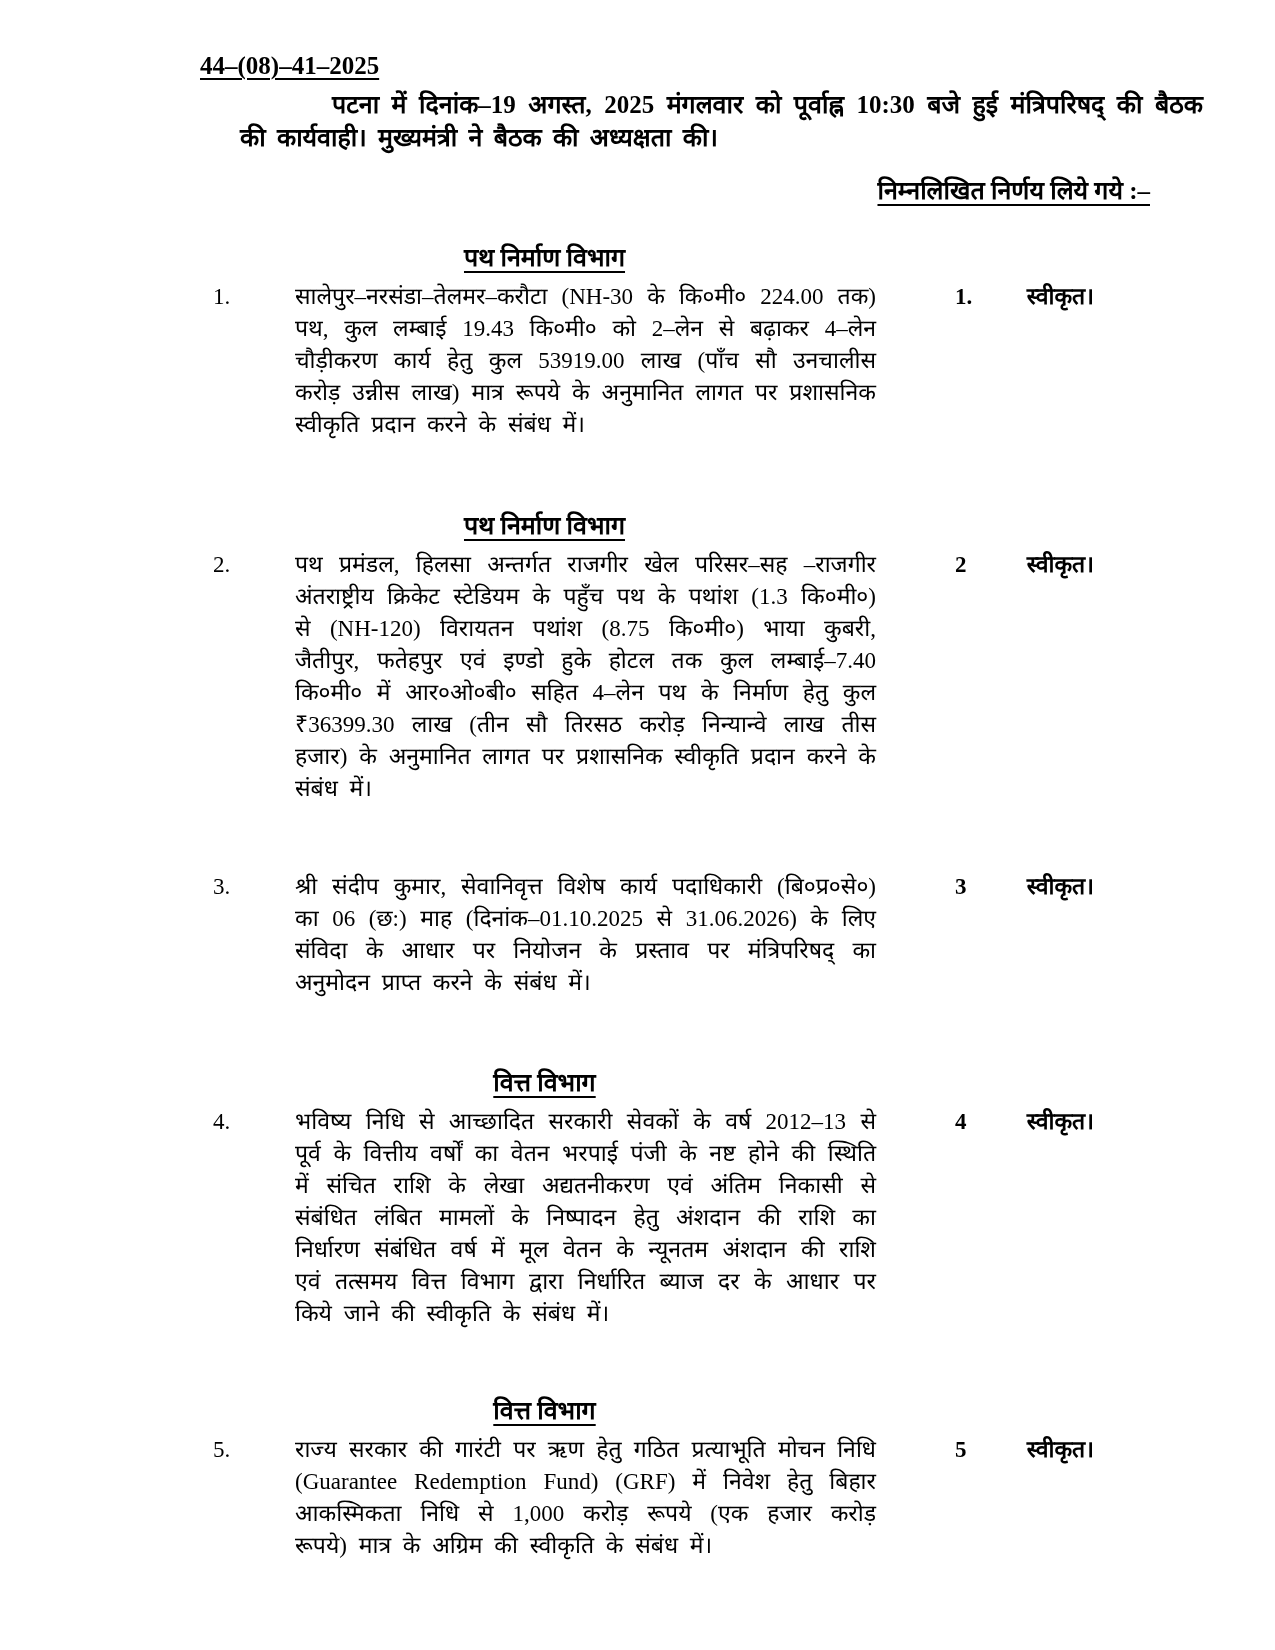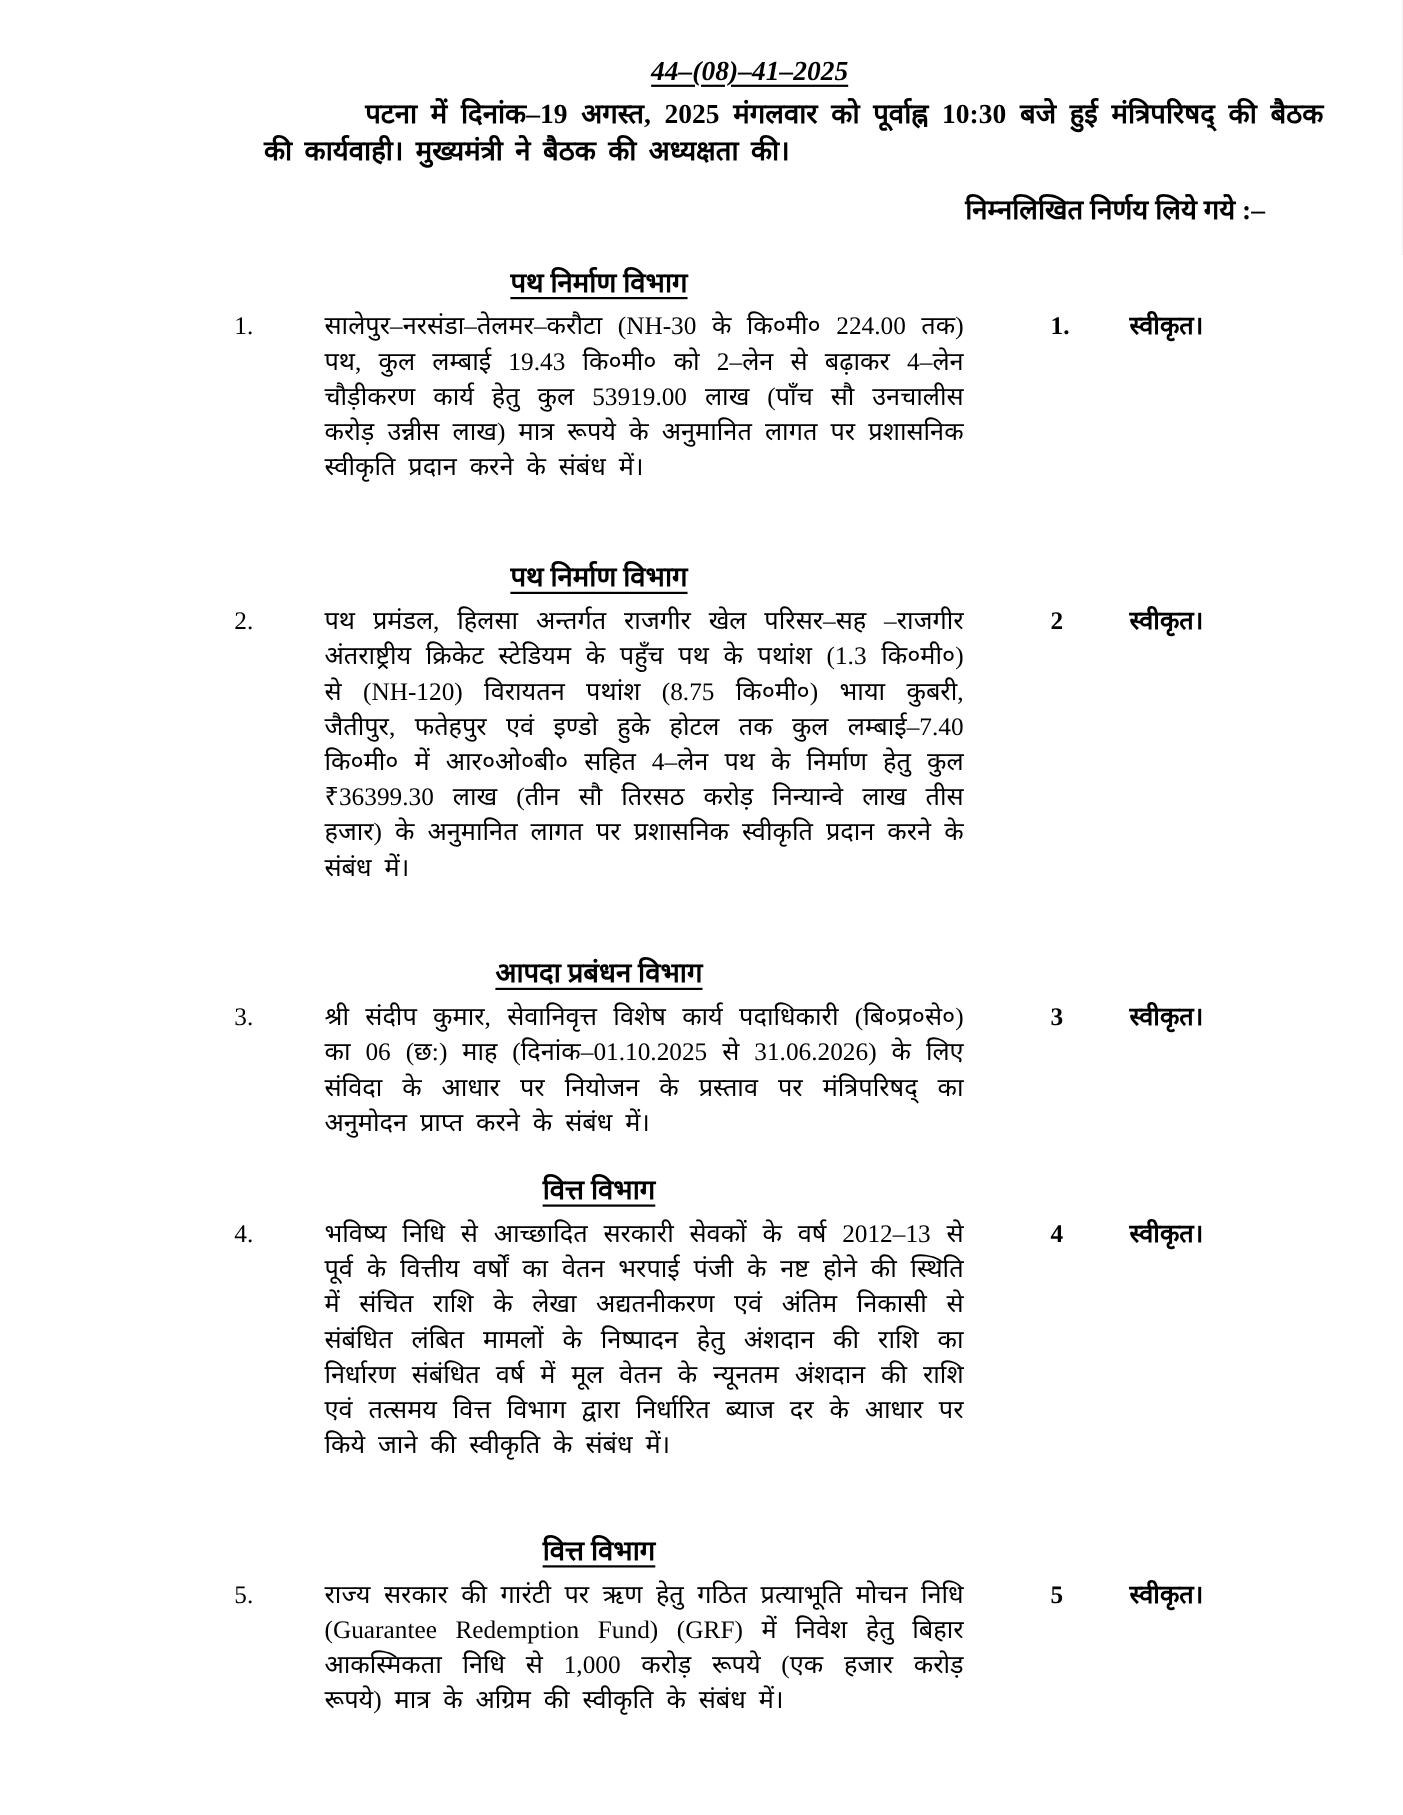--- a/index.html
+++ b/index.html
@@ -10,24 +10,23 @@
     background: #ffffff;
     color: #000000;
     font-family: "Liberation Serif", serif;
     overflow: hidden;
   }
   .header-ref {
     position: absolute;
     top: 52px;
     left: 200px;
     width: 963px;
-    text-align: center;
+    text-align: left;
     font-size: 25px;
     font-weight: 700;
-    font-style: italic;
   }
   .header-ref .u {
     text-decoration: underline;
     text-underline-offset: 4px;
     text-decoration-thickness: 2px;
   }
   .intro {
     position: absolute;
     top: 88px;
     left: 200px;
@@ -43,20 +42,21 @@
   .decisions-title {
     position: absolute;
     top: 172px;
     left: 200px;
     width: 950px;
     text-align: right;
     font-size: 25px;
     font-weight: 700;
   }
   .decisions-title .u {
+    text-decoration: underline;
     text-underline-offset: 5px;
     text-decoration-thickness: 2px;
   }
   .section {
     position: absolute;
     left: 278px;
     width: 598px;
   }
   .s1 { top: 243px; }
   .s2 { top: 511px; }
@@ -143,23 +143,20 @@
       <span class="item-serial">2.</span>
       <span class="item-text">पथ प्रमंडल, हिलसा अन्तर्गत राजगीर खेल परिसर–सह –राजगीर अंतराष्ट्रीय क्रिकेट स्टेडियम के पहुँच पथ के पथांश (1.3 कि०मी०) से (NH-120) विरायतन पथांश (8.75 कि०मी०) भाया कुबरी, जैतीपुर, फतेहपुर एवं इण्डो हुके होटल तक कुल लम्बाई–7.40 कि०मी० में आर०ओ०बी० सहित 4–लेन पथ के निर्माण हेतु कुल ₹36399.30 लाख (तीन सौ तिरसठ करोड़ निन्यान्वे लाख तीस हजार) के अनुमानित लागत पर प्रशासनिक स्वीकृति प्रदान करने के संबंध में।</span>
       <span class="status">
         <span class="status-serial">2</span>
         <span class="status-text">स्वीकृत।</span>
       </span>
     </div>
   </div>
 
   <div class="section s3">
-    <div class="dept-heading">
-      <span class="u">आपदा प्रबंधन विभाग</span>
-    </div>
     <div class="item-row">
       <span class="item-serial">3.</span>
       <span class="item-text">श्री संदीप कुमार, सेवानिवृत्त विशेष कार्य पदाधिकारी (बि०प्र०से०) का 06 (छ:) माह (दिनांक–01.10.2025 से 31.06.2026) के लिए संविदा के आधार पर नियोजन के प्रस्ताव पर मंत्रिपरिषद् का अनुमोदन प्राप्त करने के संबंध में।</span>
       <span class="status">
         <span class="status-serial">3</span>
         <span class="status-text">स्वीकृत।</span>
       </span>
     </div>
   </div>
 

